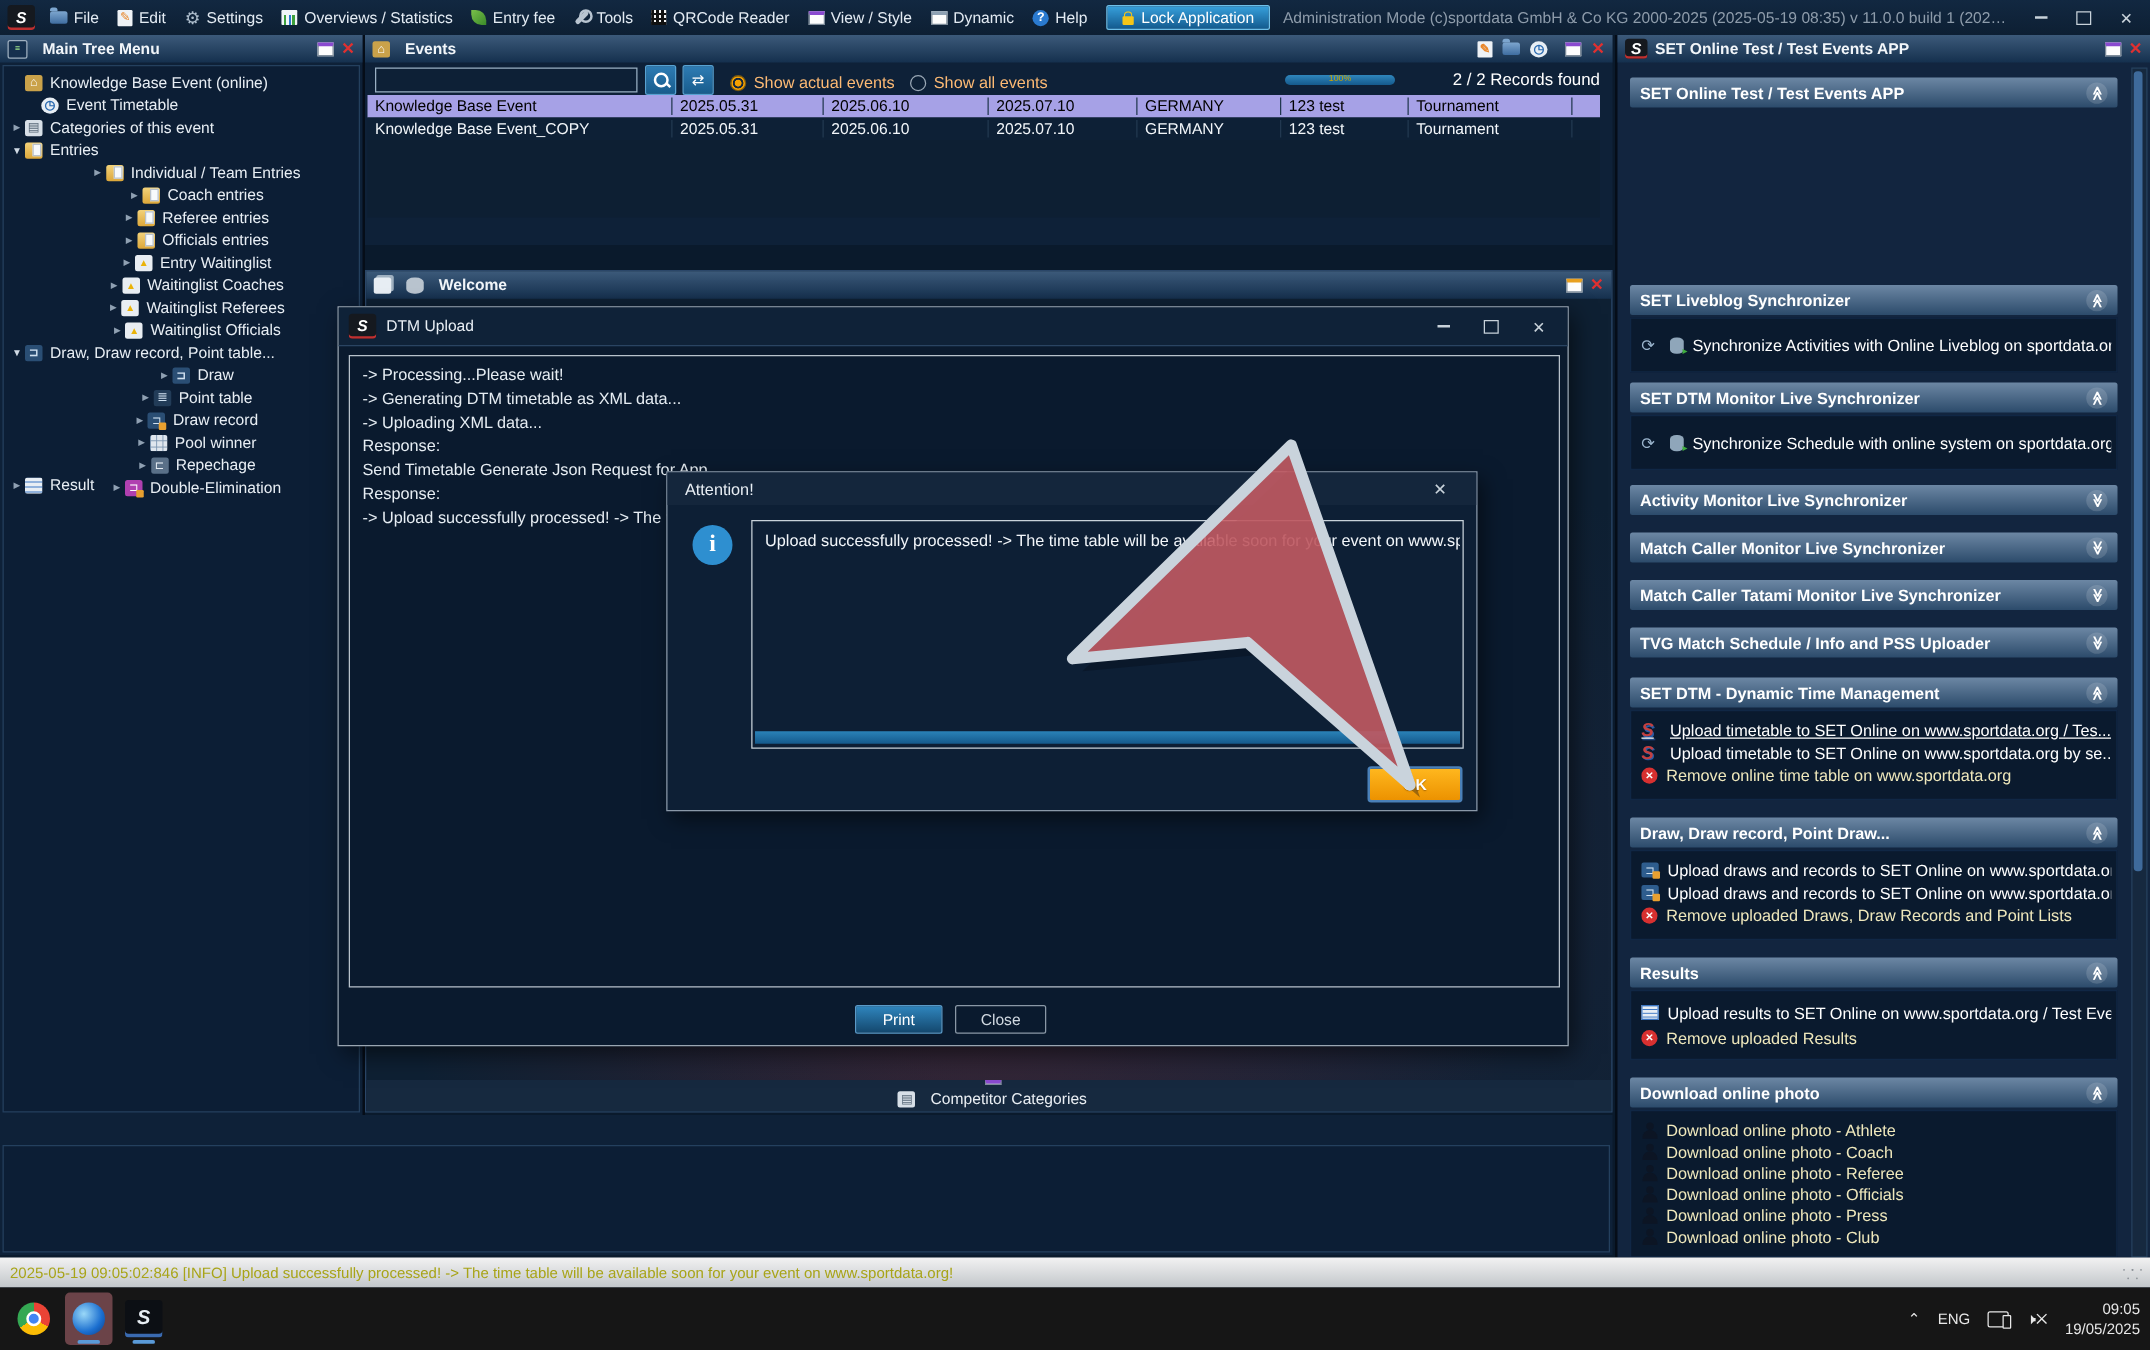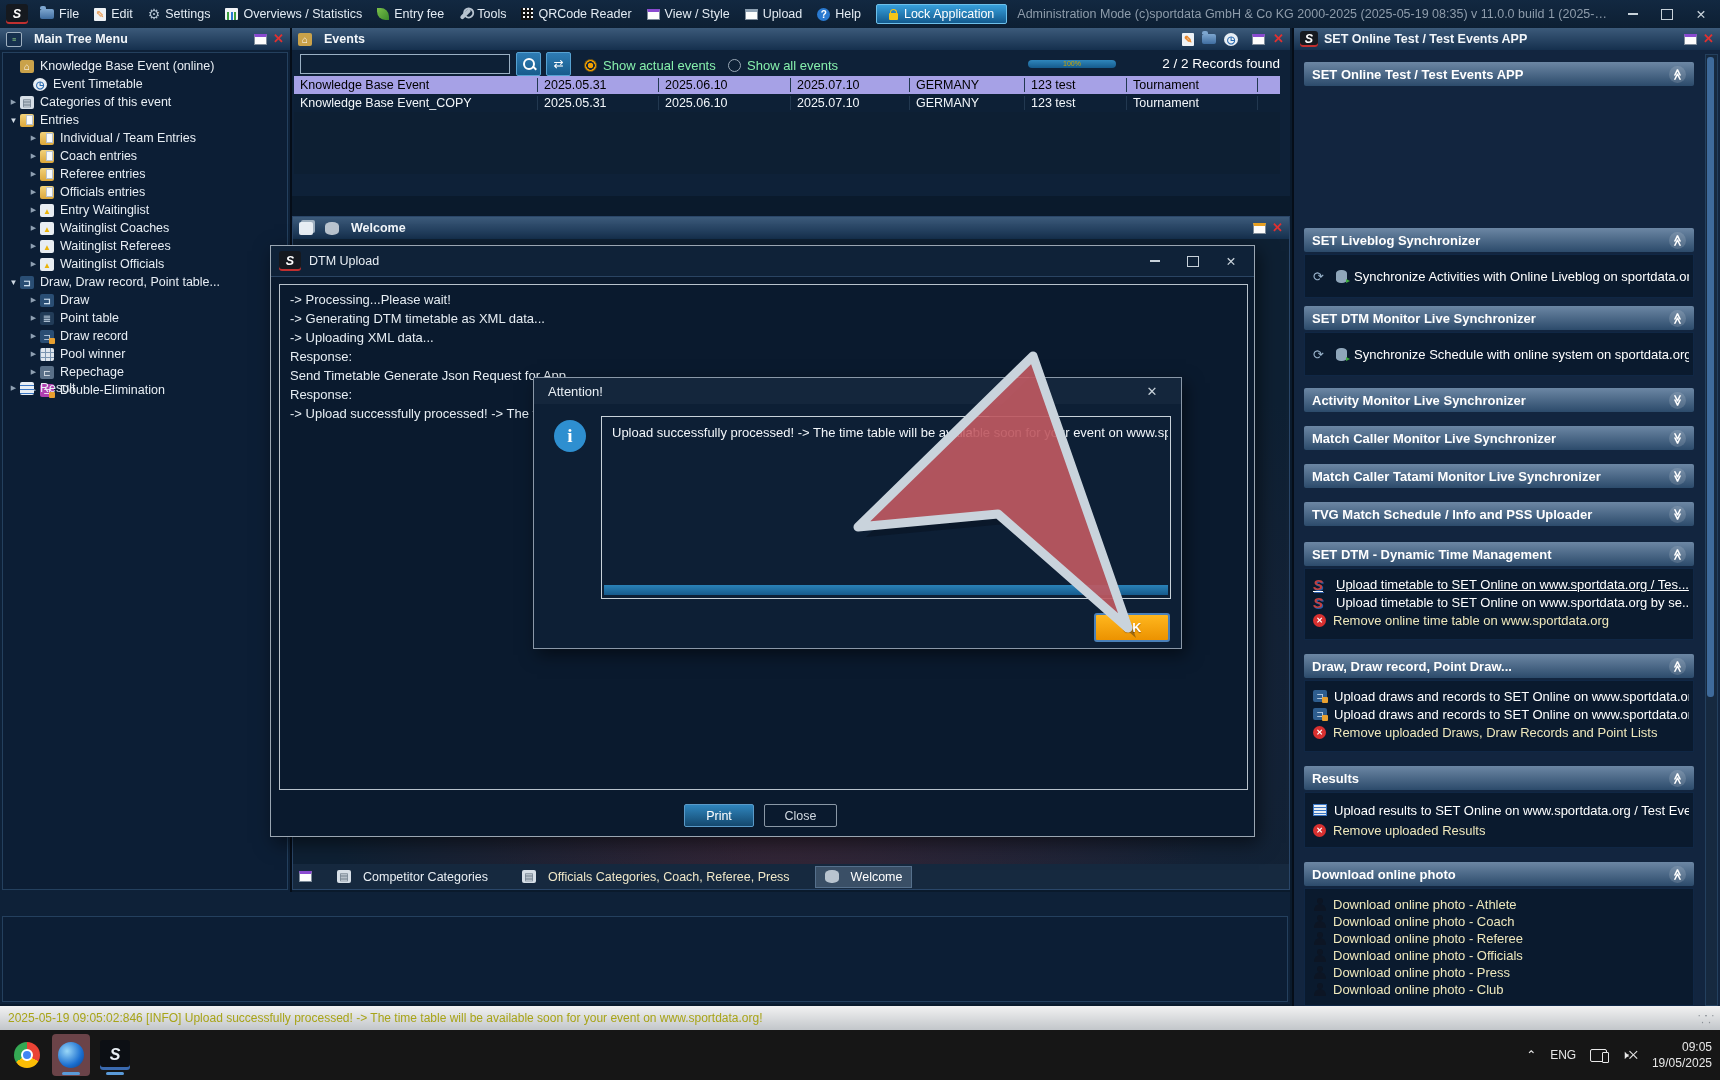--- a/index.html
+++ b/index.html
@@ -46,21 +46,21 @@
   .phead .sp{flex:1;}
   .redx{color:#e03030;font-weight:bold;font-size:13px;line-height:12px;}
   .panelbox{position:absolute;background:#0c1e35;border:1px solid #24405e;}
   
   #tree{left:0;top:28px;width:290px;height:864px;background:#0e2138;border-right:2px solid #050d18;}
   #treebody{left:2px;top:24px;right:2px;bottom:2px;}
   .tr{position:absolute;left:4px;right:2px;height:18px;display:flex;align-items:center;white-space:nowrap;overflow:hidden;}
   .tr::before{width:13px;flex:0 0 13px;text-align:center;content:"";}
   .a-r::before{content:"▶";font-size:7px;color:#8fa0b2;}
   .a-d::before{content:"▼";font-size:8px;color:#d0dae4;}
-  .d2{padding-left:20px;}
+  .d2{padding-left:20px;justify-content:center;}
   .ti{width:14px;height:13px;flex:0 0 14px;margin-right:6px;border-radius:2px;font-size:10px;line-height:13px;text-align:center;}
   .i-house{background:#caa24a;color:#fff;}
   .i-house::before{content:"⌂";}
   .i-clock{border-radius:50%;background:#e8eef4;color:#2a6ab0;font-weight:bold;}
   .i-clock::before{content:"◷";}
   .i-cats{background:#d7dfe7;color:#5a6a7a;}
   .i-cats::before{content:"▤";}
   .i-folder{background:linear-gradient(180deg,#f2d27a,#dca73a);position:relative;}
   .i-folder::after{content:"";position:absolute;right:1px;top:1px;width:5px;height:8px;background:#f7fafc;border:0.5px solid #b9c2cc;}
   .i-warn{background:#e8edf2;color:#eab308;position:relative;}
@@ -87,41 +87,41 @@
   #events{left:292px;top:28px;width:998px;height:168px;background:#0e2138;}
   #evsearch{position:absolute;left:8px;top:26px;width:210px;height:20px;background:#0d2036;border:1px solid #9ab0c4;
             color:#fff;box-sizing:border-box;font-size:12px;padding:0 4px;}
   .sqbtn{position:absolute;width:25px;height:24px;top:24px;background:linear-gradient(180deg,#2e7cb4,#185c8c);
          border:1px solid #57a2d2;border-radius:2px;display:flex;align-items:center;justify-content:center;box-sizing:border-box;}
   .mag{width:8px;height:8px;border:2px solid #fff;border-radius:50%;position:relative;}
   .mag::after{content:"";position:absolute;left:7px;top:7px;width:5px;height:2px;background:#fff;transform:rotate(45deg);}
   .swap{color:#fff;font-size:12px;}
   .radio{width:13px;height:13px;border-radius:50%;border:1px solid #9aa8b6;background:#0d2036;box-sizing:border-box;}
   .radio.on{border-color:#7a5a10;background:radial-gradient(circle at 50% 50%,#f5a000 0 2.5px,#13273e 3px 4px,#f5a000 4.5px 6px);}
-  .radrow{position:absolute;display:flex;align-items:center;gap:6px;color:#86efac;font-size:13px;}
+  .radrow{position:absolute;display:flex;align-items:flex-end;gap:6px;color:#fdba74;font-size:13px;}
   #evprog{position:absolute;left:736px;top:32px;width:88px;height:8px;background:linear-gradient(180deg,#2f86bc,#155a8c);
           border-radius:4px;display:flex;align-items:center;justify-content:center;}
   #evprog span{font-size:7px;color:#caa400;line-height:8px;}
   #evrecords{position:absolute;right:10px;top:28px;color:#fff;font-size:13.5px;}
   .evicons{display:flex;align-items:center;gap:8px;}
   #evtable{position:absolute;left:2px;top:48px;width:986px;}
   .trow{display:flex;height:18px;align-items:center;}
   .thr{height:21px;background:linear-gradient(180deg,#203а56,#16283e);background-color:#16283e;border-bottom:1px solid #2a3f57;color:#dfe7ee;}
   .td{box-sizing:border-box;padding:0 6px;overflow:hidden;white-space:nowrap;border-right:1px solid #223850;}
   .thr .td{text-align:center;font-size:12px;}
   .c0{width:244px;}.c1{width:121px;}.c2{width:132px;}.c3{width:119px;}.c4{width:115px;}.c5{width:102px;}.c6{width:131px;}.c7{width:22px;display:flex;justify-content:center;}
   .rsel{background:#a6a1e6;color:#000;}
   .rnorm{background:#0d2036;color:#f2f6fa;}
   .gridic{width:12px;height:10px;background:#e8eef4;background-image:linear-gradient(90deg,#4a6a8a 1px,transparent 1px),linear-gradient(0deg,#4a6a8a 1px,transparent 1px);background-size:4px 4px;}
   
   #welcome{left:292px;top:216px;width:998px;height:674px;background:#0e2033;border:1px solid #2a4668;box-sizing:border-box;}
   #wvign{position:absolute;left:0;top:26px;right:0;bottom:25px;
          background:radial-gradient(ellipse at 48% 88%,rgba(120,45,55,0.35),rgba(20,30,50,0) 60%),
                     radial-gradient(ellipse at 70% 75%,rgba(60,50,80,0.25),rgba(20,30,50,0) 55%);}
-  #wtabs{position:absolute;left:0;bottom:0;width:100%;height:25px;background:#16293f;display:flex;align-items:center;gap:16px;padding-left:6px;box-sizing:border-box;}
+  #wtabs{position:absolute;left:0;bottom:0;width:100%;height:25px;background:#16293f;display:flex;align-items:center;gap:1px;padding-left:6px;box-sizing:border-box;flex-direction:column;}
   .wtab{display:flex;align-items:center;gap:6px;padding:3px 9px;font-size:12.5px;color:#e9eef3;}
   .wtab.t2{color:#efe7c8;}
   .wtab.act{background:#3a4f66;color:#fff;border:1px solid #56708c;}
   
   #console{left:0;top:892px;width:1290px;height:112px;background:#0e2138;}
   #consbody{position:absolute;left:2px;top:24px;right:2px;bottom:2px;background:#0c1e35;border:1px solid #24405e;}
   .trash{width:10px;height:11px;background:#e8eef4;border-radius:0 0 2px 2px;position:relative;}
   .trash::before{content:"";position:absolute;left:-2px;top:-3px;width:14px;height:2px;background:#e8eef4;}
   
   #sidebar{left:1292px;top:28px;width:428px;height:978px;background:#12253f;border-left:2px solid #050d18;box-sizing:border-box;}
@@ -237,21 +237,21 @@
     <span class="mi">
         <span class="ic ic-qr"></span>
         <span>QRCode Reader</span>
       </span>
     <span class="mi">
         <span class="wic"></span>
         <span>View / Style</span>
       </span>
     <span class="mi">
         <span class="wic gr"></span>
-        <span>Upload</span>
+        <span>Dynamic</span>
       </span>
     <span class="mi">
         <span class="ic-help">?</span>
         <span>Help</span>
       </span>
     <span id="lockbtn">
         <span class="ic-lock"></span>
         <span>Lock Application</span>
       </span>
     <span id="apptitle">Administration Mode (c)sportdata GmbH &amp; Co KG 2000-2025 (2025-05-19 08:35)  v 11.0.0 build 1 (2025-05...</span>

